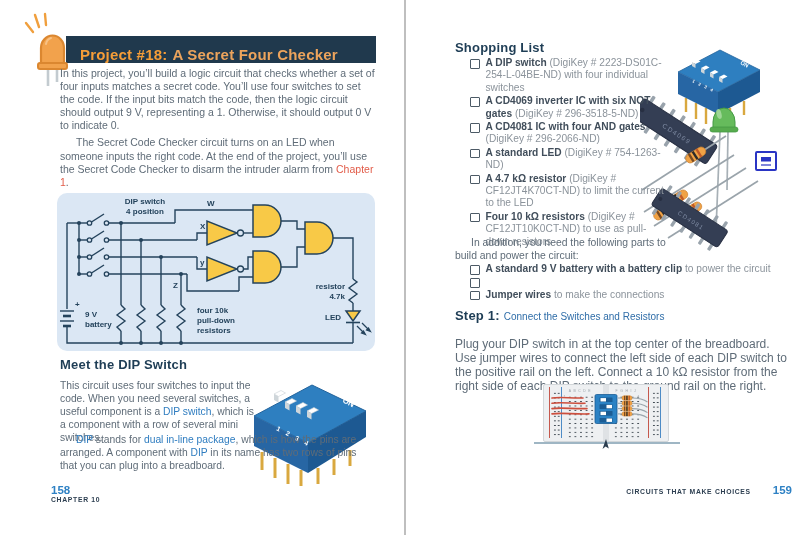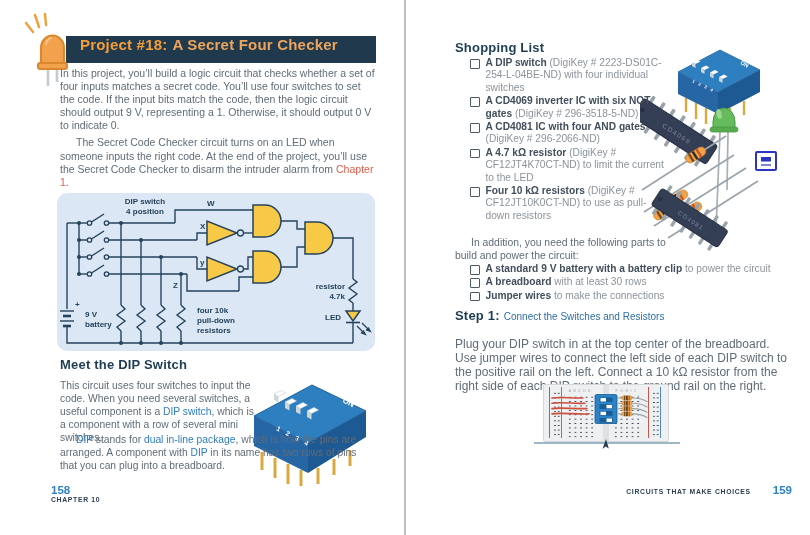--- a/index.html
+++ b/index.html
@@ -3,21 +3,21 @@
 <meta charset="utf-8">
 <style>
   html,body{margin:0;padding:0;background:#ffffff;}
   .stage{position:relative;width:810px;height:535px;background:#ffffff;overflow:hidden;
          font-family:"Liberation Sans",sans-serif;}
   .abs{position:absolute;}
   .divider{position:absolute;left:404px;top:0;width:2px;height:535px;background:#bfbfbf;}
 
   
   .banner{position:absolute;left:66px;top:36px;width:310px;height:27px;background:#20394d;
-          display:flex;align-items:flex-start;padding-left:14px;box-sizing:border-box;}
+          display:flex;align-items:flex-end;padding-left:14px;box-sizing:border-box;}
   .banner .b1{color:#f59d38;font-weight:bold;font-size:15px;letter-spacing:.2px;}
   .banner .b2{color:#eda45c;font-weight:bold;font-size:15px;margin-left:5px;letter-spacing:.2px;}
 
   .body-copy{position:absolute;left:60px;top:67px;width:318px;color:#5f6c78;
              font-size:10.5px;line-height:13.1px;}
   .body-copy p{margin:0 0 4px 0;}
   .indent{text-indent:16px;}
   .link-red{color:#e25c49;cursor:pointer;}
   .link-blue{color:#2f7dc0;cursor:pointer;}
 
@@ -370,38 +370,41 @@
     <div class="sl-item">
       <span class="cb"></span>
       <span class="sl-text"><b>A CD4069 inverter IC with six NOT gates</b><span> (DigiKey # 296-3518-5-ND)</span></span>
     </div>
     <div class="sl-item">
       <span class="cb"></span>
       <span class="sl-text"><b>A CD4081 IC with four AND gates</b><span> (DigiKey # 296-2066-ND)</span></span>
     </div>
     <div class="sl-item">
       <span class="cb"></span>
+      <span class="sl-text"><b>A standard LED</b><span> (DigiKey # 754-1263-ND)</span></span>
+    </div>
+    <div class="sl-item">
+      <span class="cb"></span>
       <span class="sl-text"><b>A 4.7 kΩ resistor</b><span> (DigiKey # CF12JT4K70CT-ND) to limit the current to the LED</span></span>
     </div>
     <div class="sl-item">
       <span class="cb"></span>
       <span class="sl-text"><b>Four 10 kΩ resistors</b><span> (DigiKey # CF12JT10K0CT-ND) to use as pull-down resistors</span></span>
     </div>
   </div>
 
   <div class="addition">In addition, you need the following parts to build and power the circuit:</div>
 
   <div class="sl-list2">
     <div class="sl-item">
       <span class="cb"></span>
       <span class="sl-text"><b>A standard 9 V battery with a battery clip</b><span> to power the circuit</span></span>
     </div>
     <div class="sl-item">
       <span class="cb"></span>
-      <span class="sl-text"><b>A breadboard</b><span> with at least 30 rows</span></span>
     </div>
     <div class="sl-item">
       <span class="cb"></span>
       <span class="sl-text"><b>Jumper wires</b><span> to make the connections</span></span>
     </div>
   </div>
 
   <div class="step-head">
     <span class="h-navy">Step 1:</span><span class="step-title">Connect the Switches and Resistors</span>
   </div>

